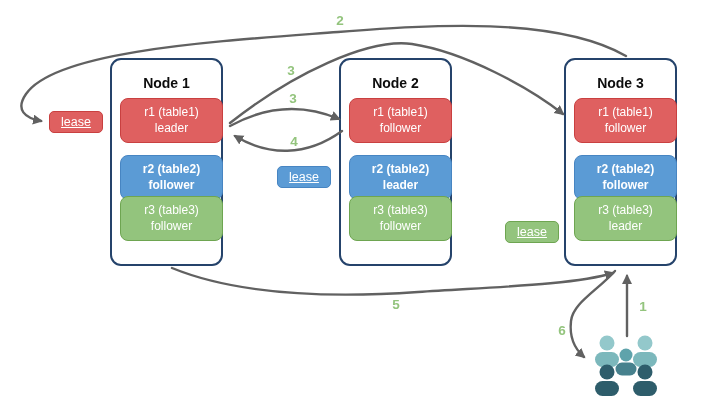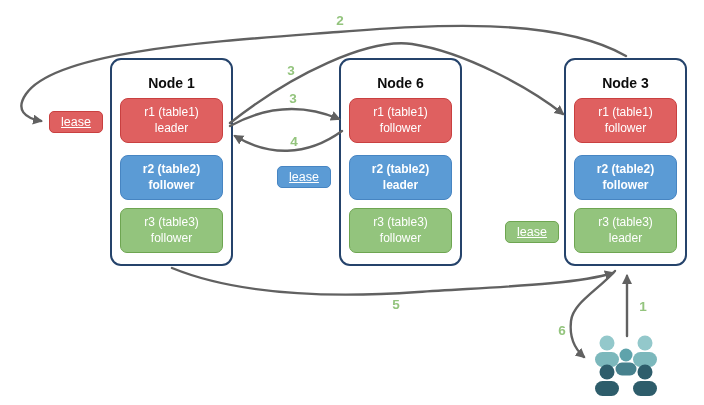--- a/index.html
+++ b/index.html
@@ -5,35 +5,35 @@
   html,body{margin:0;padding:0;background:#fff;}
   .stage{
     position:relative;width:704px;height:405px;background:#fff;overflow:hidden;
     font-family:"Liberation Sans",sans-serif;
   }
   .arrow-layer{position:absolute;left:0;top:0;width:704px;height:405px;pointer-events:none;}
   .arrow{fill:none;stroke:var(--arrow-gray);stroke-width:2.4;stroke-linecap:round;}
   .arrowhead{fill:var(--arrow-gray);}
 
   .node{
-    position:absolute;top:58px;width:123px;height:208px;background:#fff;
+    position:absolute;top:58px;width:113px;height:208px;background:#fff;
     border:2px solid var(--node-border);border-radius:11px;box-sizing:border-box;
   }
   .node-title{
     text-align:center;font-weight:bold;font-size:14px;color:#0d0d0d;margin-top:15px;
   }
   .replica{
     position:absolute;left:8px;width:103px;height:45px;border-radius:8px;
     box-sizing:border-box;display:flex;flex-direction:column;align-items:center;
     justify-content:center;color:#fff;font-size:12px;line-height:1.28;text-align:center;
   }
   .replica.c-red{background:var(--red-fill);border:1.5px solid var(--red-border);}
   .replica.c-blue{background:var(--blue-fill);border:1.5px solid var(--blue-border);font-weight:bold;}
   .replica.c-green{background:var(--green-fill);border:1.5px solid var(--green-border);}
-  .r-pos-0{top:38px;} .r-pos-1{top:95px;} .r-pos-2{top:148px;border-radius:7px;}
+  .r-pos-0{top:38px;} .r-pos-1{top:95px;} .r-pos-2{top:136px;}
 
   .lease{
     position:absolute;width:54px;height:22px;border-radius:5px;box-sizing:border-box;
     display:flex;align-items:center;justify-content:center;color:#fff;font-size:12.5px;text-decoration:underline;
   }
   .lease.c-red{background:var(--red-fill);border:1.5px solid var(--red-border);}
   .lease.c-blue{background:var(--blue-fill);border:1.5px solid var(--blue-border);}
   .lease.c-green{background:var(--green-fill);border:1.5px solid var(--green-border);}
 
   .step{
@@ -57,21 +57,21 @@
       <span>r2 (table2)</span>
       <span>follower</span>
     </div>
     <div class="replica c-green r-pos-2">
       <span>r3 (table3)</span>
       <span>follower</span>
     </div>
   </div>
 
   <div class="node" style="left:339px;">
-    <div class="node-title">Node 6</div>
+    <div class="node-title">Node 2</div>
     <div class="replica c-red r-pos-0">
       <span>r1 (table1)</span>
       <span>follower</span>
     </div>
     <div class="replica c-blue r-pos-1">
       <span>r2 (table2)</span>
       <span>leader</span>
     </div>
     <div class="replica c-green r-pos-2">
       <span>r3 (table3)</span>

